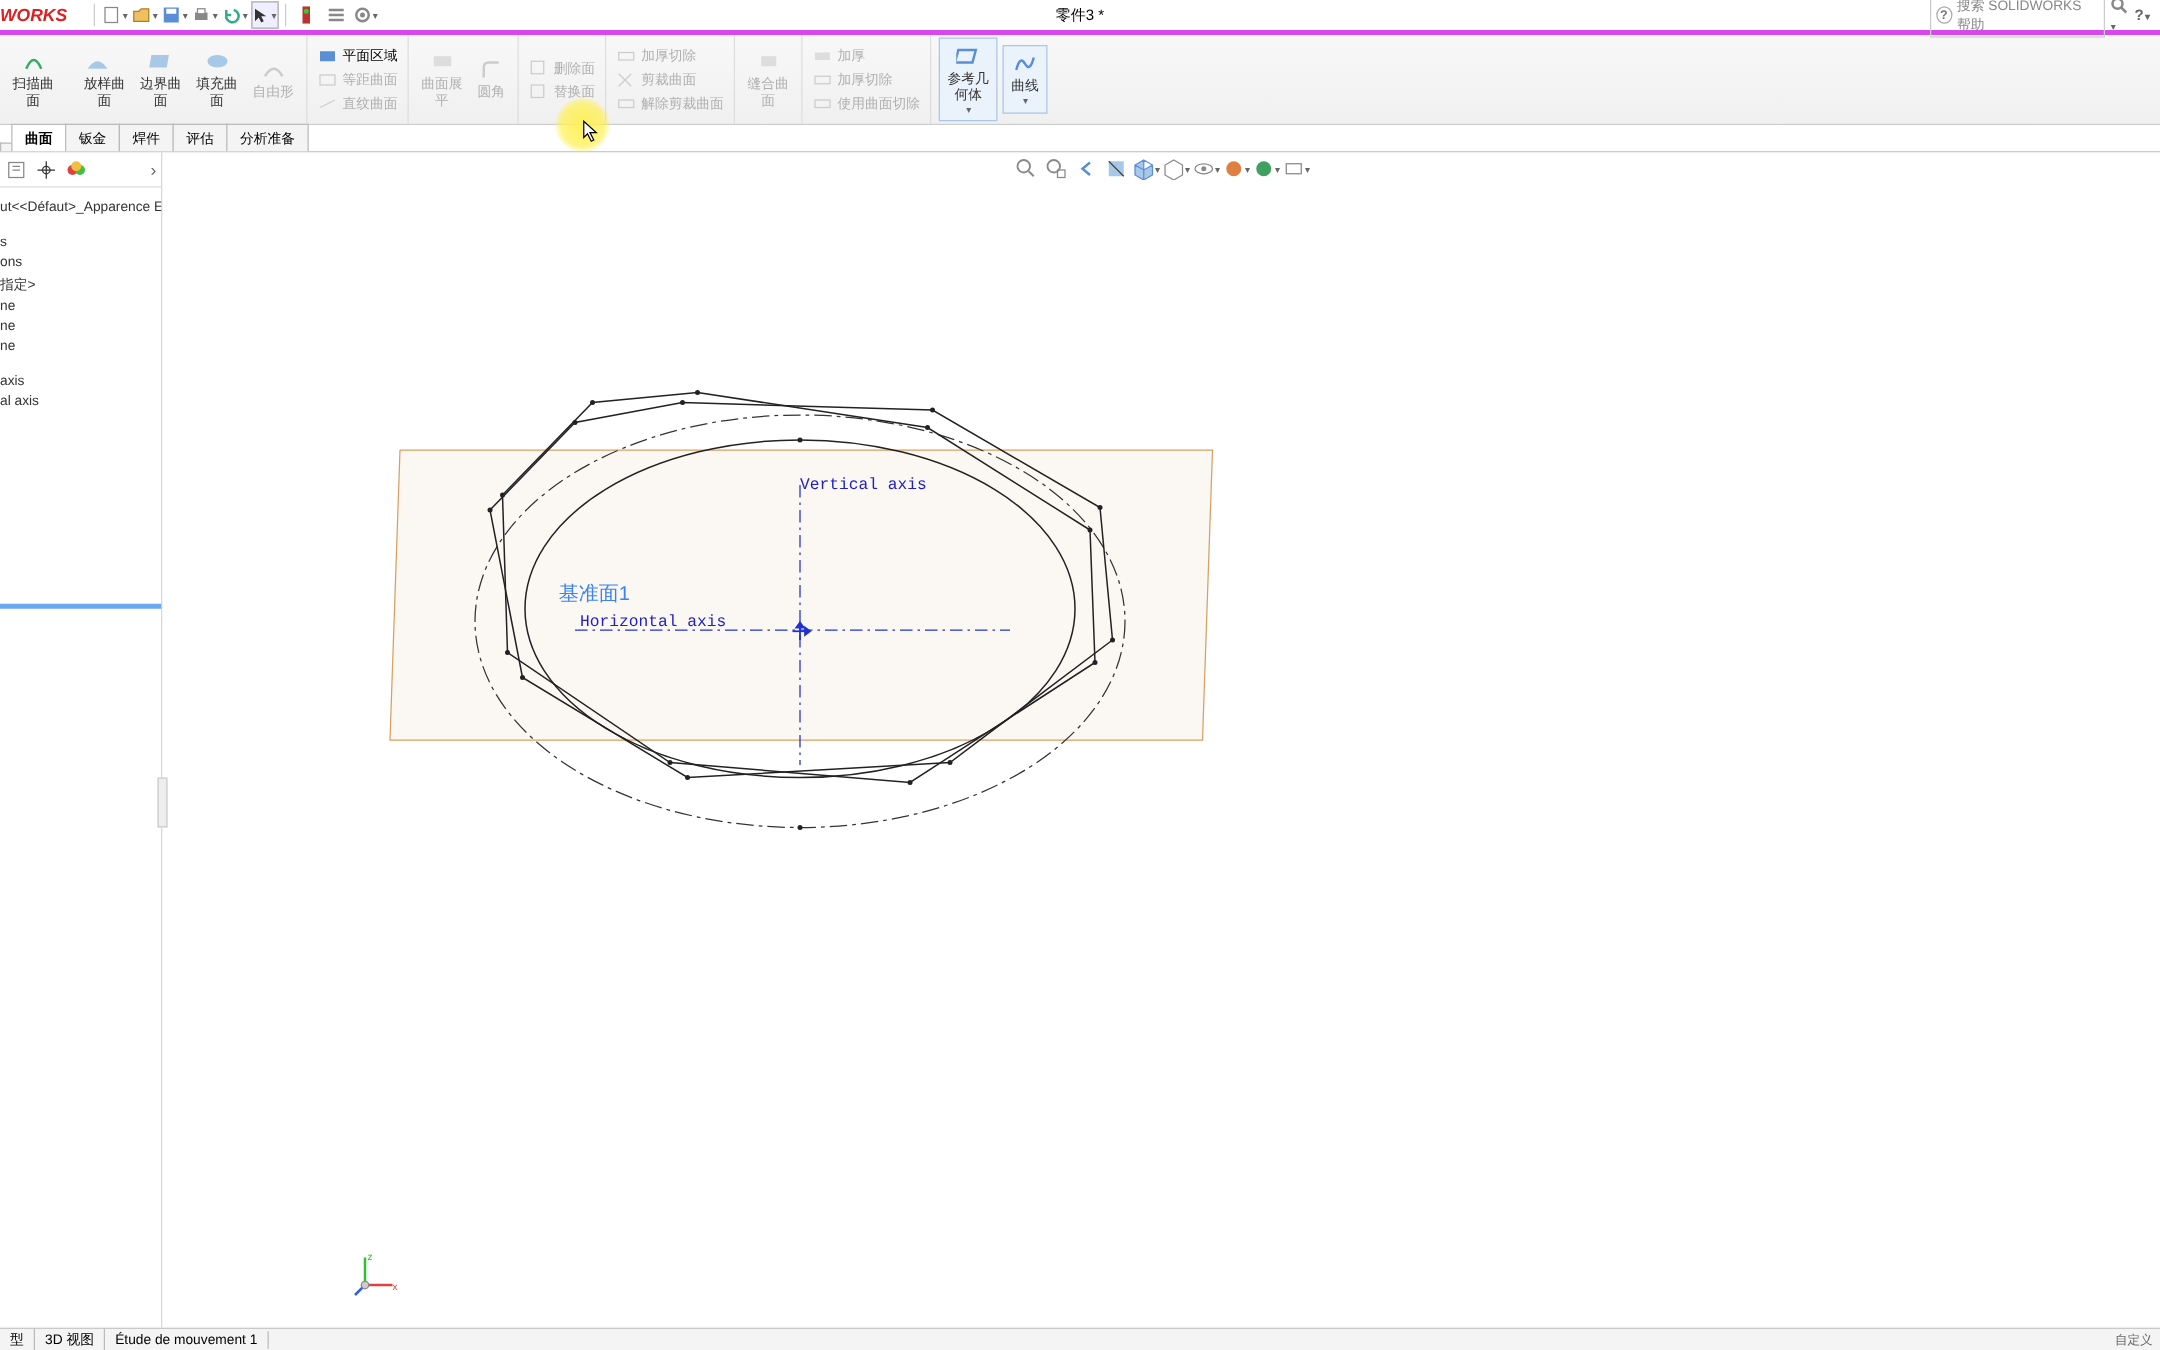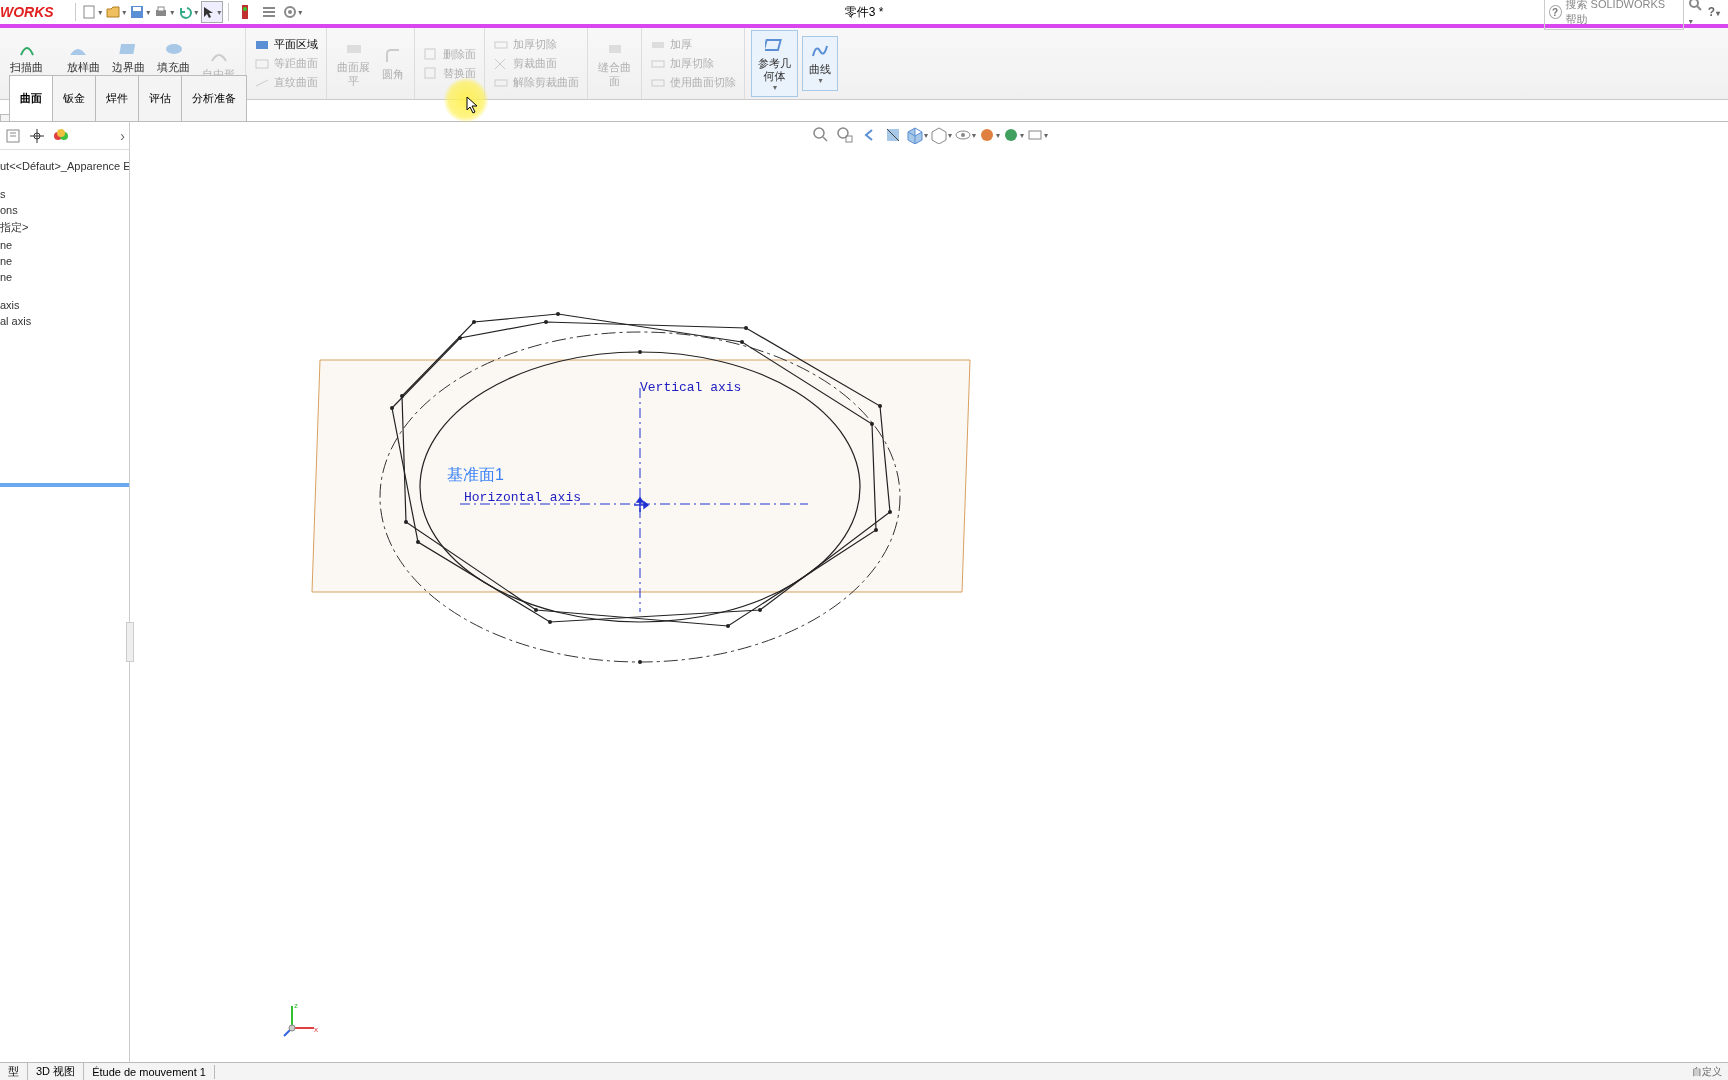--- a/index.html
+++ b/index.html
@@ -19,21 +19,21 @@
 .ribbon { height: 72px; background: linear-gradient(#f8f8f8,#f0f0f0); border-bottom: 1px solid #ccc; display: flex; align-items: stretch; }
 .ribbon-group { display: flex; align-items: center; padding: 0 4px; border-right: 1px solid #ddd; }
 .rbtn { display: flex; flex-direction: column; align-items: center; justify-content: center; padding: 2px 6px; font-size: 11px; color: #333; cursor: pointer; text-align: center; line-height: 1.2; }
 .rbtn.disabled { color: #b0b0b0; }
 .rbtn .ic { width: 20px; height: 20px; margin-bottom: 2px; }
 .rbtn-sm { display: flex; align-items: center; gap: 4px; padding: 2px 4px; font-size: 11px; }
 .rbtn-sm.disabled { color: #b0b0b0; }
 .rbtn-col { display: flex; flex-direction: column; gap: 0px; }
 .rbtn.boxed { border: 1px solid #a8c8e8; background: #eaf2fb; padding: 4px 6px; margin: 2px; }
 .tabbar { height: 22px; background: #fff; border-bottom: 1px solid #bbb; display: flex; align-items: flex-end; }
-.tabbar .tab { padding: 15px 10px; border: 1px solid #bbb; border-bottom: none; background: #f4f4f4; font-size: 11px; cursor: pointer; margin-right: -1px; }
+.tabbar .tab { padding: 3px 10px; border: 1px solid #bbb; border-bottom: none; background: #f4f4f4; font-size: 11px; cursor: pointer; margin-right: -1px; }
 .tabbar .tab.active { background: #fff; font-weight: bold; }
 .tabbar .tab.empty { width: 10px; padding: 3px 4px; }
 .main { display: flex; height: calc(100% - 28px - 72px - 22px - 18px); position: relative; }
 .side { width: 130px; border-right: 1px solid #ccc; background: #fff; display: flex; flex-direction: column; }
 .side-top { height: 28px; border-bottom: 1px solid #ddd; display: flex; align-items: center; gap: 6px; padding: 0 4px; }
 .side-top .ic { width: 18px; height: 18px; display: flex; align-items: center; justify-content: center; }
 .side-top .expand { margin-left: auto; font-size: 14px; color: #666; cursor: pointer; }
 .tree { padding: 8px 4px 4px 0; font-size: 11px; color: #333; overflow: hidden; white-space: nowrap; }
 .tree div { padding: 2px 0; }
 .side-splitter { height: 4px; background: #6aa8f0; margin-top: 150px; }

